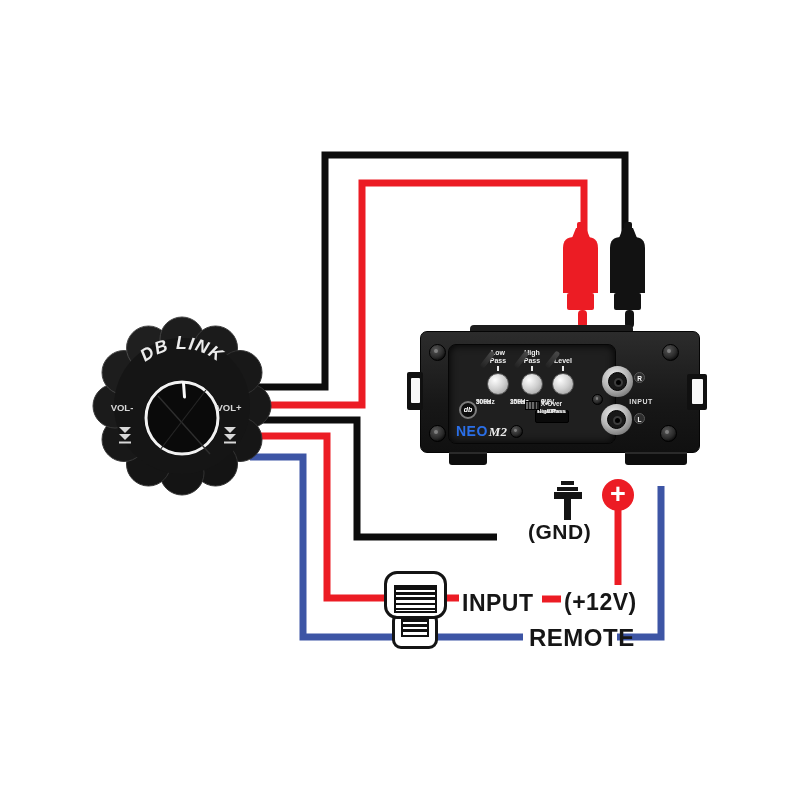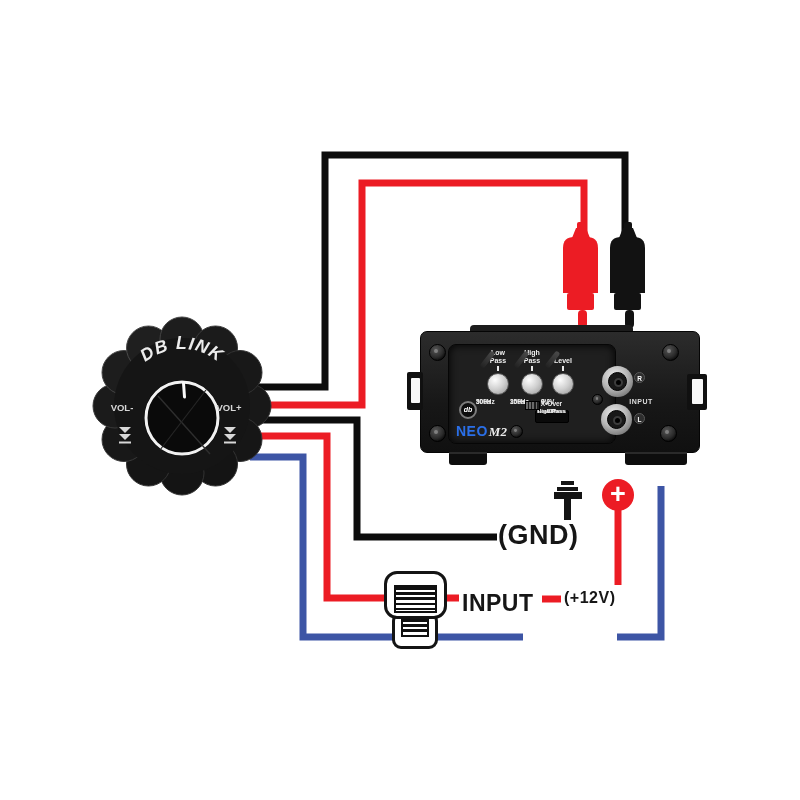--- a/index.html
+++ b/index.html
@@ -267,17 +267,18 @@
     <span>+</span>
   </div>
 
   <div>
     <div class="sw-part sw-lower"></div>
     <div class="sw-stripes" style="left:401px;top:617px;width:28px;height:20px;"></div>
     <div class="sw-part sw-upper"></div>
     <div class="sw-stripes" style="left:394px;top:585px;width:43px;height:28px;"></div>
   </div>
 
-  <div class="biglabel" style="left:498px;top:520px;font-size:27px;">(GND)</div>
+  <div class="biglabel" style="left:528px;top:520px;font-size:21px;">(GND)</div>
   <div class="biglabel" style="left:462px;top:590px;font-size:23px;">INPUT</div>
-  <div class="biglabel" style="left:564px;top:589px;font-size:16px;">(+12V)</div>
+  <div class="biglabel" style="left:564px;top:589px;font-size:23px;">(+12V)</div>
+  <div class="biglabel" style="left:529px;top:624px;font-size:24px;">REMOTE</div>
 
 </div>
 
 </body></html>

